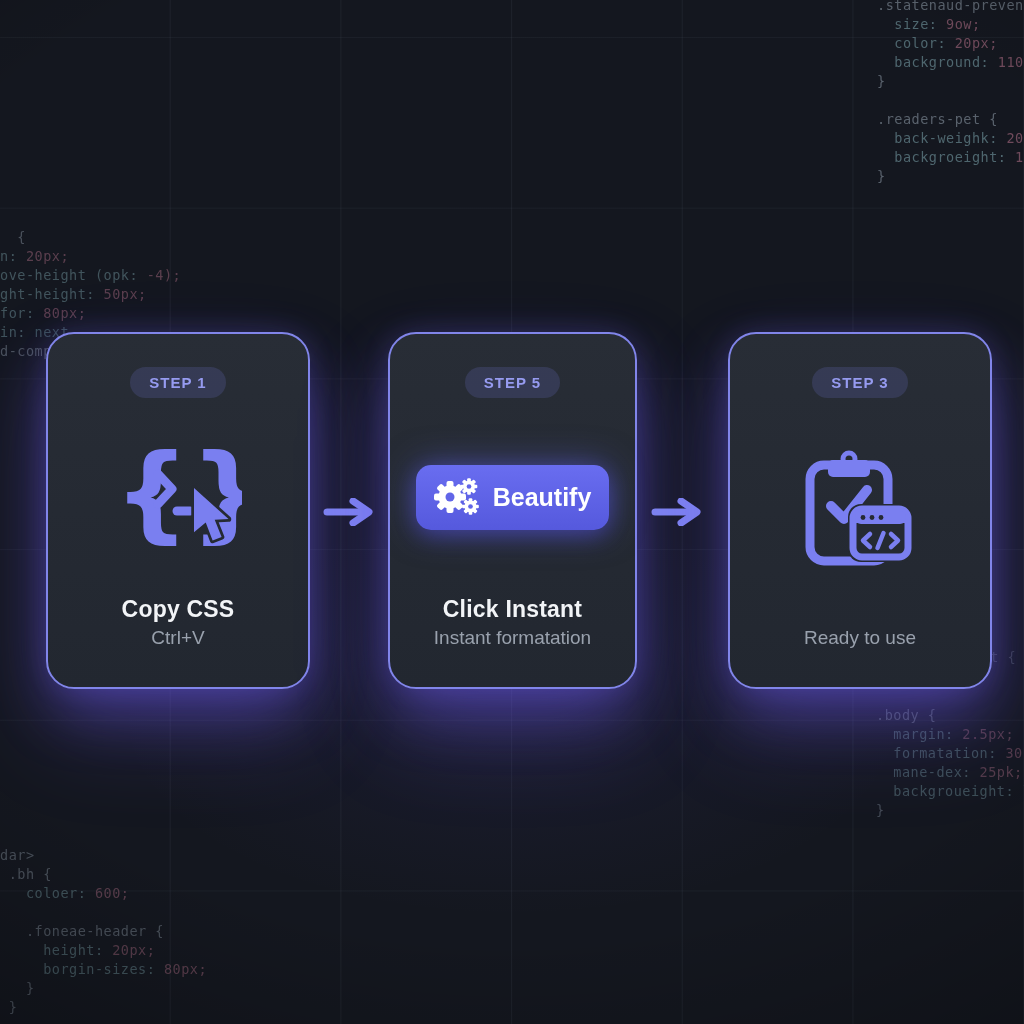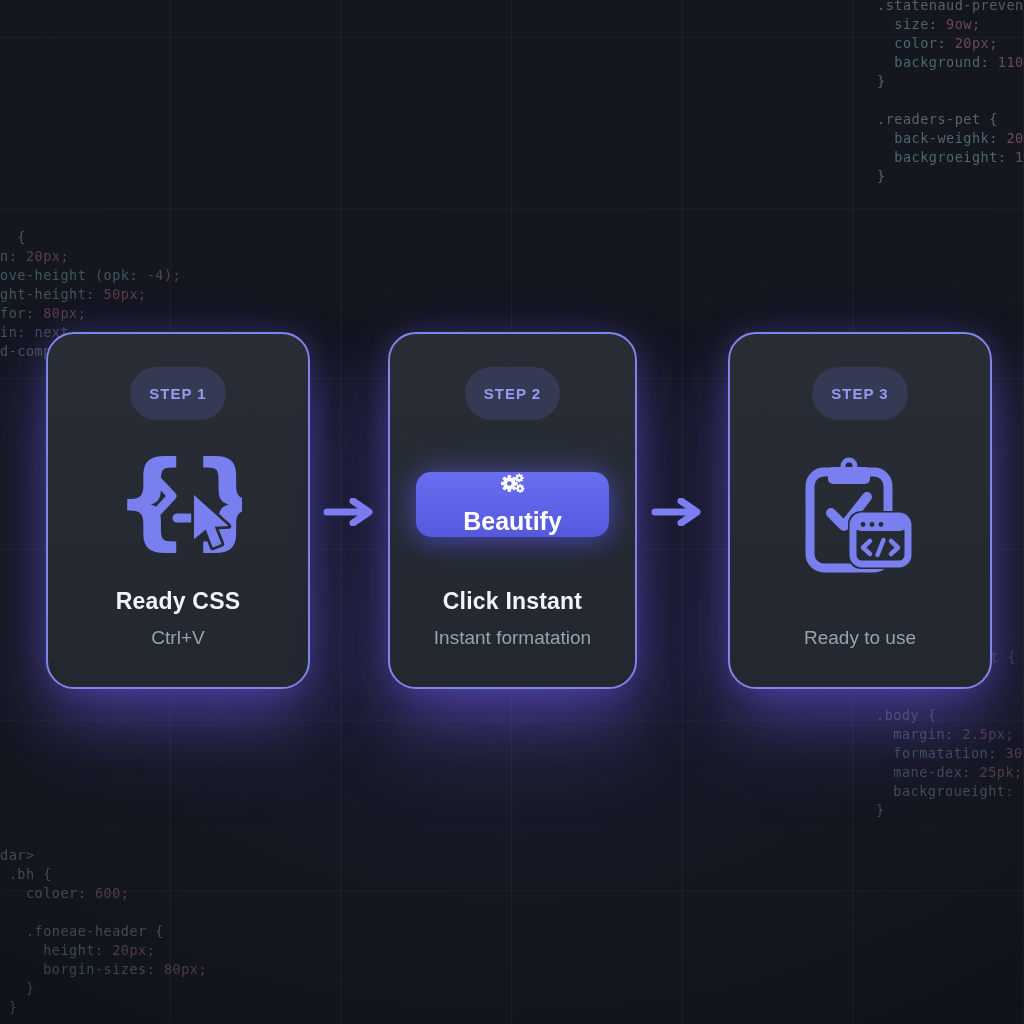--- a/index.html
+++ b/index.html
@@ -42,36 +42,36 @@
     position:absolute;top:332px;height:357px;box-sizing:border-box;
     border:2.5px solid #8185ea;border-radius:28px;
     background:linear-gradient(180deg,#282d36,#222730);
     box-shadow:
       0 26px 60px -6px rgba(112,92,246,0.42),
       0 44px 95px rgba(112,92,246,0.22),
       0 0 26px rgba(112,92,246,0.18);
     display:flex;flex-direction:column;align-items:center;
   }
   .badge{
-    margin-top:33px;padding:18px 19px;border-radius:999px;
+    margin-top:33px;padding:7px 19px;border-radius:999px;
     background:rgba(124,130,236,0.17);
     color:#969bf0;font-size:15px;font-weight:700;letter-spacing:1px;
   }
   .icon-area{flex:1;display:flex;align-items:center;justify-content:center;width:100%;}
   .card-title{font-size:23px;font-weight:700;color:#f2f4f7;letter-spacing:0.2px;}
-  .card-sub{font-size:19px;color:#99a1ad;margin-top:12px;margin-bottom:38px;}
+  .card-sub{font-size:19px;color:#99a1ad;margin-top:4px;margin-bottom:38px;}
 
   
   .beautify-btn{
     display:flex;align-items:center;justify-content:center;gap:13px;
     width:193px;height:65px;border:none;border-radius:15px;cursor:pointer;
     background:linear-gradient(180deg,#696df0,#5559dd);
     box-shadow:0 0 34px rgba(104,108,240,0.5), 0 6px 20px rgba(60,55,180,0.45);
     color:#ffffff;font-family:"Liberation Sans",sans-serif;
-    font-size:25px;font-weight:700;flex-direction:column;
+    font-size:25px;font-weight:700;
   }
 
   .arrow{position:absolute;top:498px;}
 
   .frag{opacity:0.38;}
 </style>
 </head>
 <body>
 
 <div id="stage">
@@ -91,31 +91,31 @@
       <svg width="128" height="116" viewBox="0 0 128 116">
         <text x="0" y="90" font-family="DejaVu Sans" font-weight="bold" font-size="106" fill="#7a7ff0">{</text>
         <text x="76" y="90" font-family="DejaVu Sans" font-weight="bold" font-size="106" fill="#7a7ff0">}</text>
         <polyline points="44,35 58,50 44,65" fill="none" stroke="#7a7ff0" stroke-width="9" stroke-linecap="round" stroke-linejoin="round"></polyline>
         <line x1="63" y1="72" x2="76" y2="72" stroke="#7a7ff0" stroke-width="9" stroke-linecap="round"></line>
         <g transform="translate(80,49) scale(1.38)">
           <polygon points="0,0 0,32 8.5,25 13.5,38 20,35.5 15,23 25,22.5" fill="#7a7ff0" stroke="#252a33" stroke-width="4" stroke-linejoin="round" paint-order="stroke"></polygon>
         </g>
       </svg>
     </div>
-    <div class="card-title">Ready CSS</div>
+    <div class="card-title">Copy CSS</div>
     <div class="card-sub">Ctrl+V</div>
   </div>
 
   <svg class="arrow" style="left:323px;" width="52" height="28" viewBox="0 0 52 28">
     <line x1="4" y1="14" x2="42" y2="14" stroke="#7d82f0" stroke-width="7" stroke-linecap="round"></line>
     <polyline points="30,3 46,14 30,25" fill="none" stroke="#7d82f0" stroke-width="7" stroke-linecap="round" stroke-linejoin="round"></polyline>
   </svg>
 
   <div class="card" style="left:388px;width:249px;">
-    <div class="badge"><span>STEP 2</span></div>
+    <div class="badge"><span>STEP 5</span></div>
     <div class="icon-area">
       <button class="beautify-btn">
         <svg width="46" height="40" viewBox="0 0 46 40">
           <g transform="translate(16,20)">
             <g fill="#ffffff">
               <rect x="-3.5" y="-16" width="7" height="8" rx="2"></rect>
               <rect x="-3.5" y="-16" width="7" height="8" rx="2" transform="rotate(45)"></rect>
               <rect x="-3.5" y="-16" width="7" height="8" rx="2" transform="rotate(90)"></rect>
               <rect x="-3.5" y="-16" width="7" height="8" rx="2" transform="rotate(135)"></rect>
               <rect x="-3.5" y="-16" width="7" height="8" rx="2" transform="rotate(180)"></rect>

